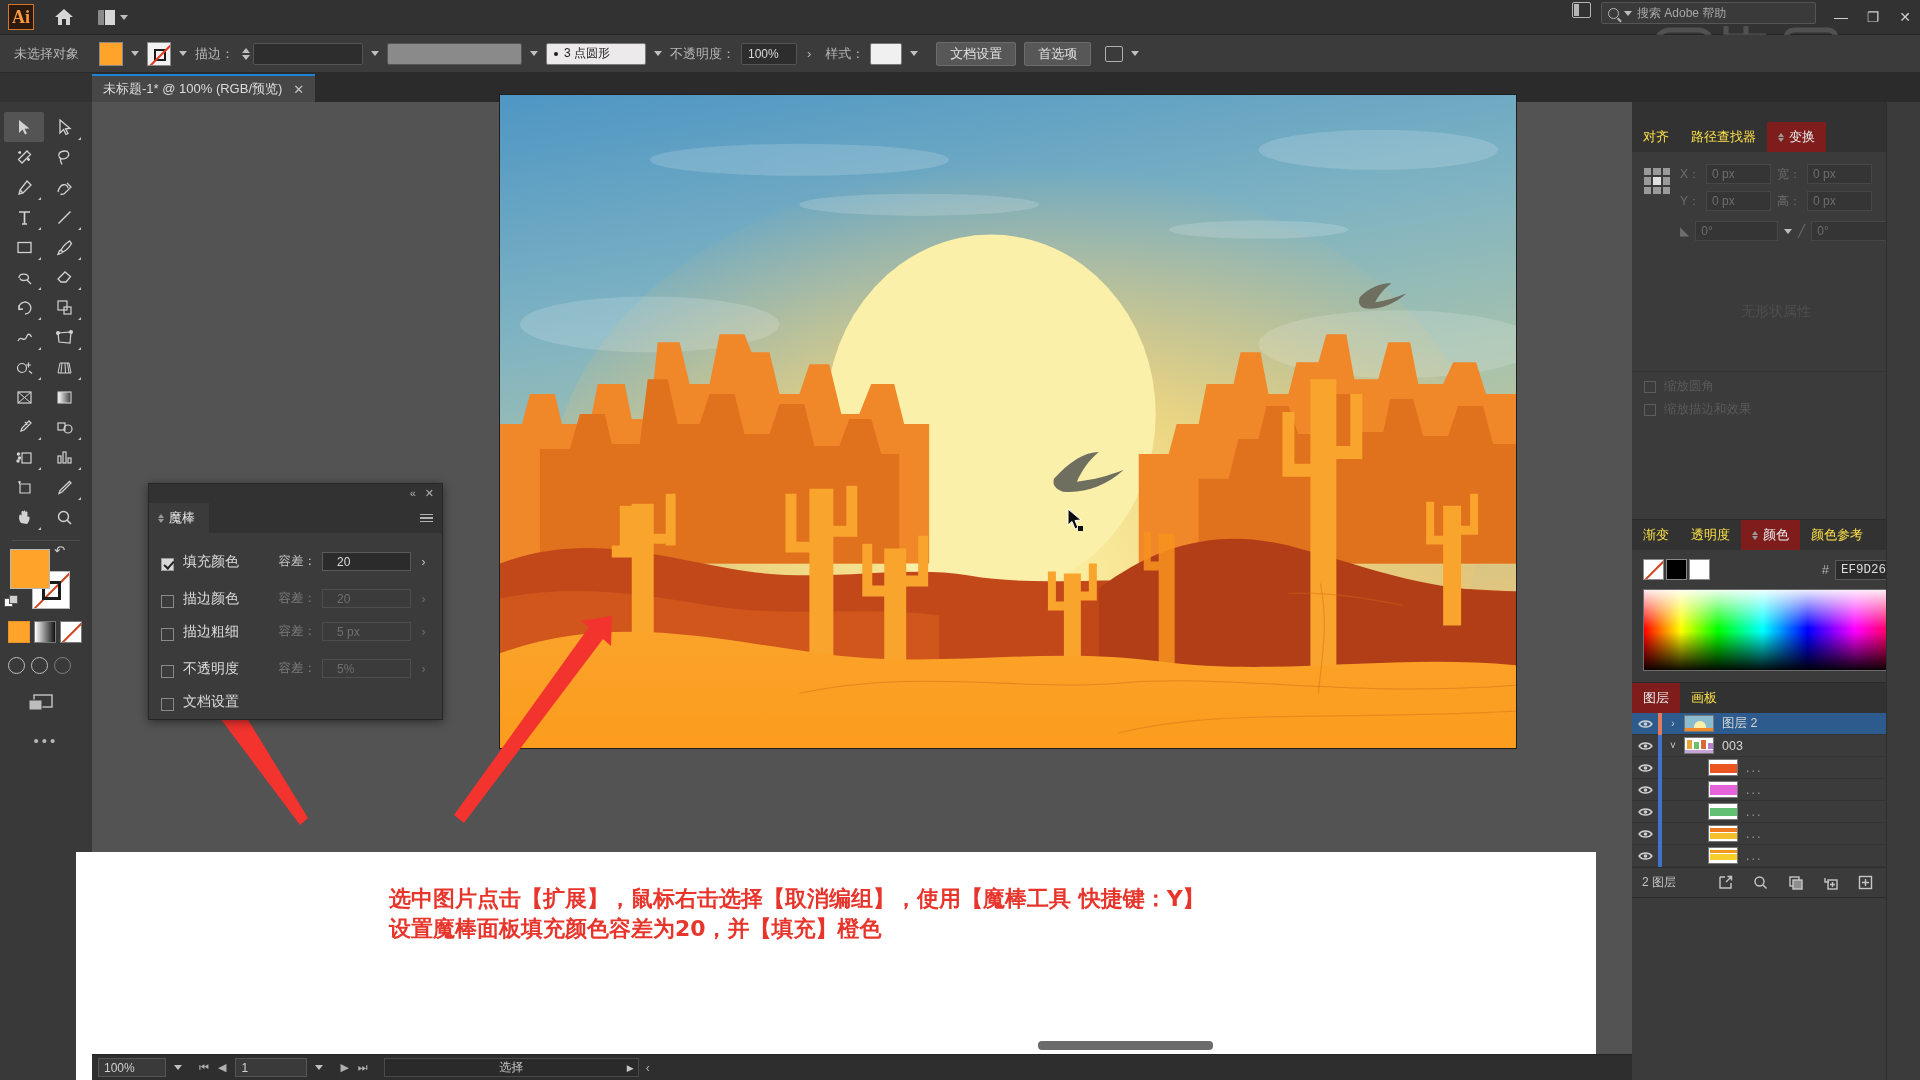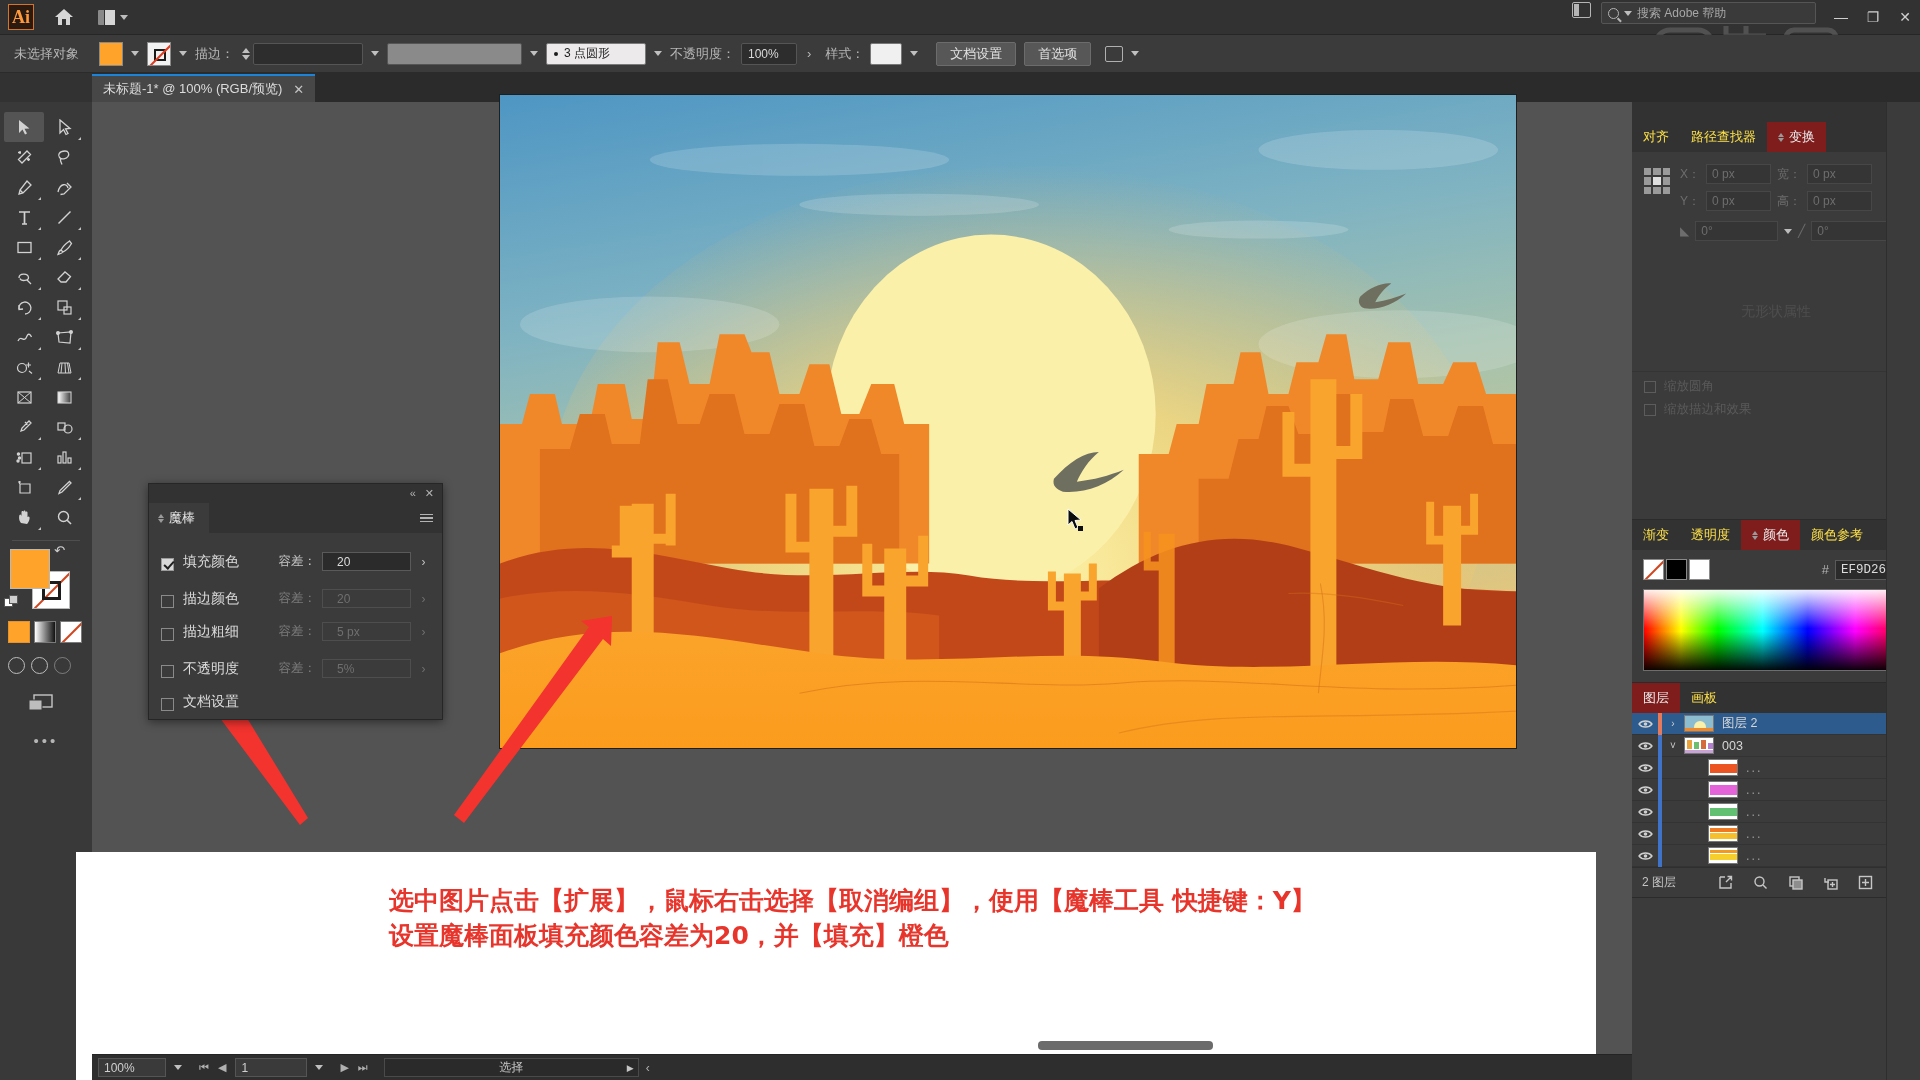--- a/index.html
+++ b/index.html
@@ -154,21 +154,21 @@
   .artboard {
     position:absolute;left:407px;top:-8px;width:1018px;height:655px;
     border:1px solid #1f1f1f;overflow:hidden;
   }
   .art-svg { display:block;width:100%;height:100%; }
   .white-panel {
     position:absolute;left:-16px;bottom:0;width:1520px;height:228px;background:#fff;
   }
   .annot-text {
     position:absolute;left:297px;bottom:115px;width:1100px;
-    color:#e8352c;font-size:25px;line-height:1.38;font-weight:bold;
+    color:#e8352c;font-size:22px;line-height:1.38;font-weight:bold;
     font-family:"DejaVu Sans","Liberation Sans",sans-serif;
   }
   .arrow-svg { position:absolute;left:0;top:0;width:100%;height:100%;pointer-events:none;overflow:visible; }
   .mouse-cursor { position:absolute;left:975px;top:406px;width:17px;height:24px; }
 
   
   .mw-panel {
     position:absolute;left:148px;top:483px;width:295px;height:237px;
     background:#3b3b3b;border:1px solid #262626;box-shadow:0 2px 9px rgba(0,0,0,.45);
   }

